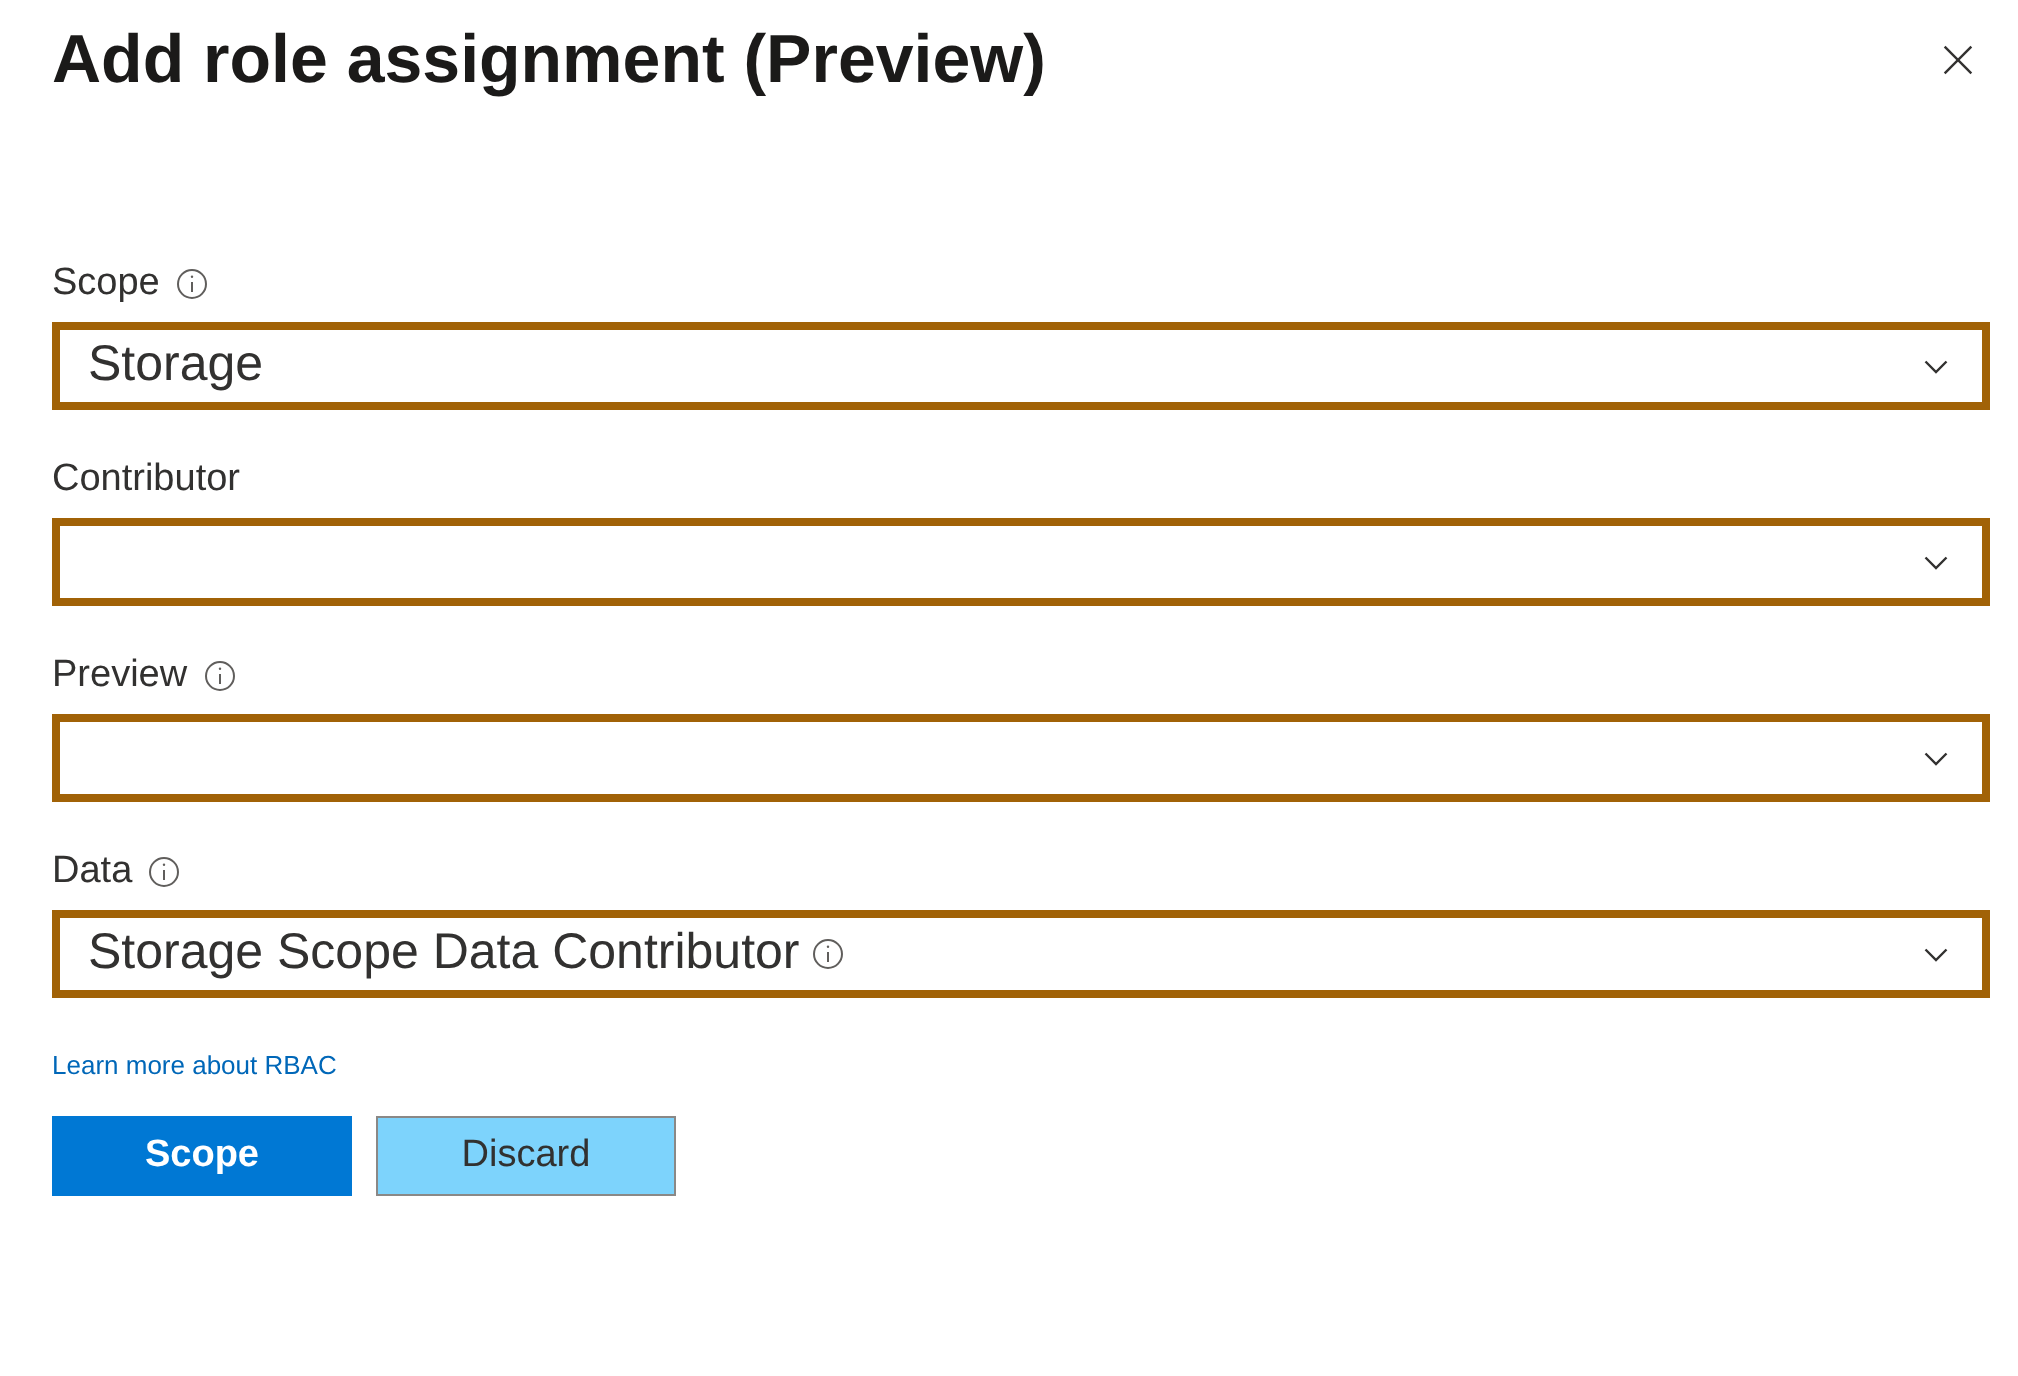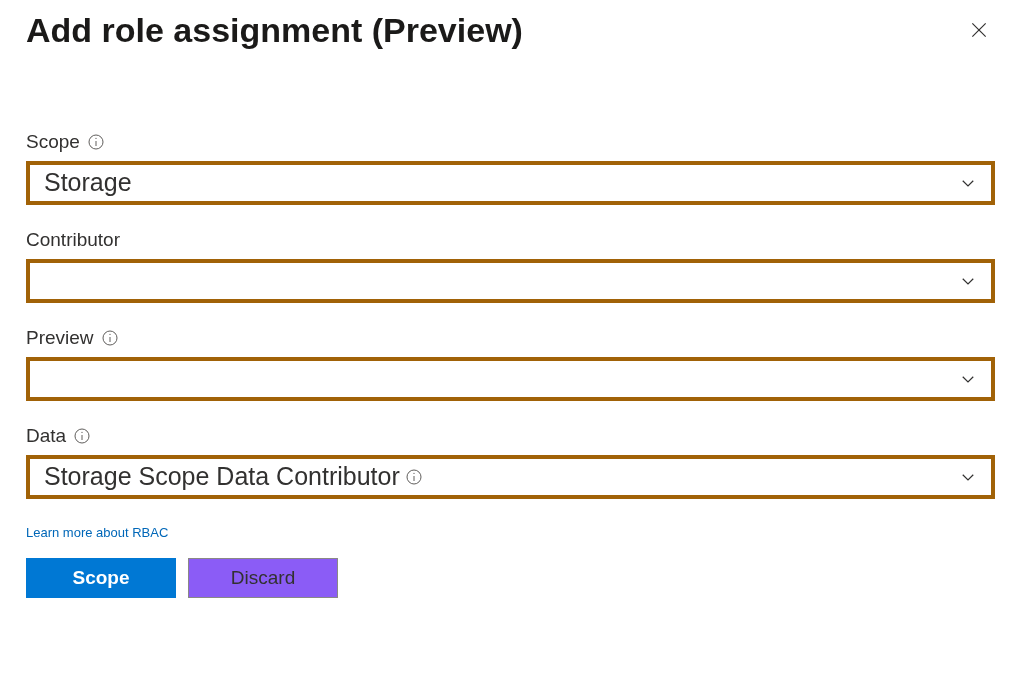--- a/index.html
+++ b/index.html
@@ -114,21 +114,21 @@
     justify-content: center;
     box-sizing: border-box;
     font-family: inherit;
   }
   .btn-primary {
     background: #0078d4;
     color: #ffffff;
     font-weight: 600;
   }
   .btn-secondary {
-    background: #8b5cf6;
+    background: #7dd3fc;
     color: #323130;
     border: 1px solid #8a8886;
   }
 </style>
 </head>
 <body>
 
 <div class="panel">
 
   <div class="header-row">

